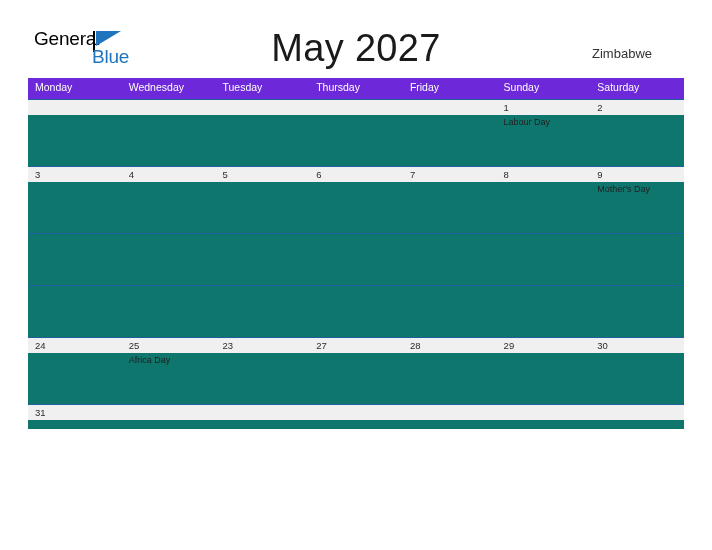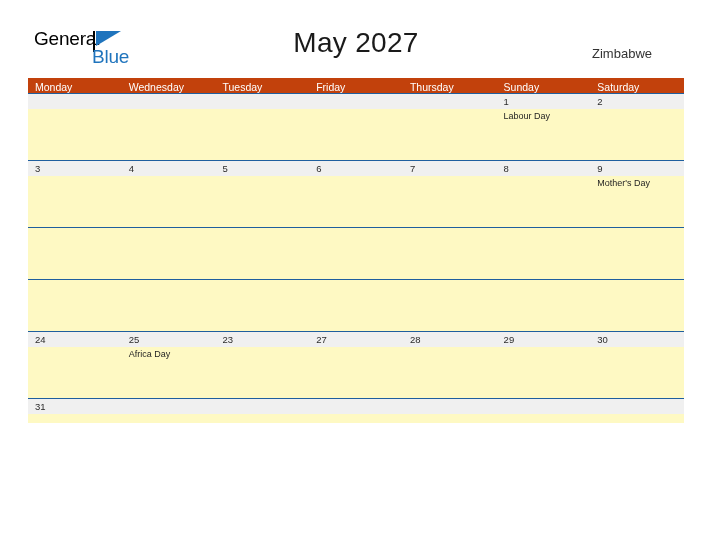--- a/index.html
+++ b/index.html
@@ -74,21 +74,21 @@
     border-left: 25px solid #1f74bd;
     border-bottom: 15px solid transparent;
   }
 
   .month-title {
     position: absolute;
     left: 0;
     top: 27px;
     width: 712px;
     text-align: center;
-    font-size: 28px;
+    font-size: 38px;
     font-weight: 300;
     color: #1a1a1a;
     letter-spacing: 0.3px;
   }
 
   .country {
     position: absolute;
     right: 28px;
     top: 46px;
     font-size: 13px;
@@ -100,22 +100,22 @@
   .calendar {
     position: absolute;
     left: 28px;
     top: 78px;
     width: 656px;
   }
 
   .weekday-row {
     display: flex;
     width: 656px;
-    height: 15px;
-    background: #c2410c;
+    height: 21px;
+    background: #6d28d9;
   }
   .weekday-cell {
     flex: 1 1 0;
     color: #ffffff;
     font-size: 10.5px;
     line-height: 19px;
     padding-left: 7px;
     box-sizing: border-box;
     white-space: nowrap;
     overflow: hidden;
@@ -150,21 +150,21 @@
 
   .body-strip {
     display: flex;
     width: 656px;
   }
   .day-body {
     flex: 1 1 0;
     height: 51px;
     padding: 1px 4px 0 7px;
     box-sizing: border-box;
-    background: #fef9c3;
+    background: #0f766e;
   }
   .event {
     font-size: 9px;
     color: #1f1f1f;
     line-height: 12px;
     display: block;
     white-space: nowrap;
   }
 </style>
 </head>
@@ -186,22 +186,22 @@
     <div class="country">Zimbabwe</div>
 
   </div>
 
   <div class="calendar">
 
     <div class="weekday-row">
       <div class="weekday-cell">Monday</div>
       <div class="weekday-cell">Wednesday</div>
       <div class="weekday-cell">Tuesday</div>
+      <div class="weekday-cell">Thursday</div>
       <div class="weekday-cell">Friday</div>
-      <div class="weekday-cell">Thursday</div>
       <div class="weekday-cell">Sunday</div>
       <div class="weekday-cell">Saturday</div>
     </div>
 
     <div class="week-row">
       <div class="date-strip">
         <div class="date-cell"></div>
         <div class="date-cell"></div>
         <div class="date-cell"></div>
         <div class="date-cell"></div>

